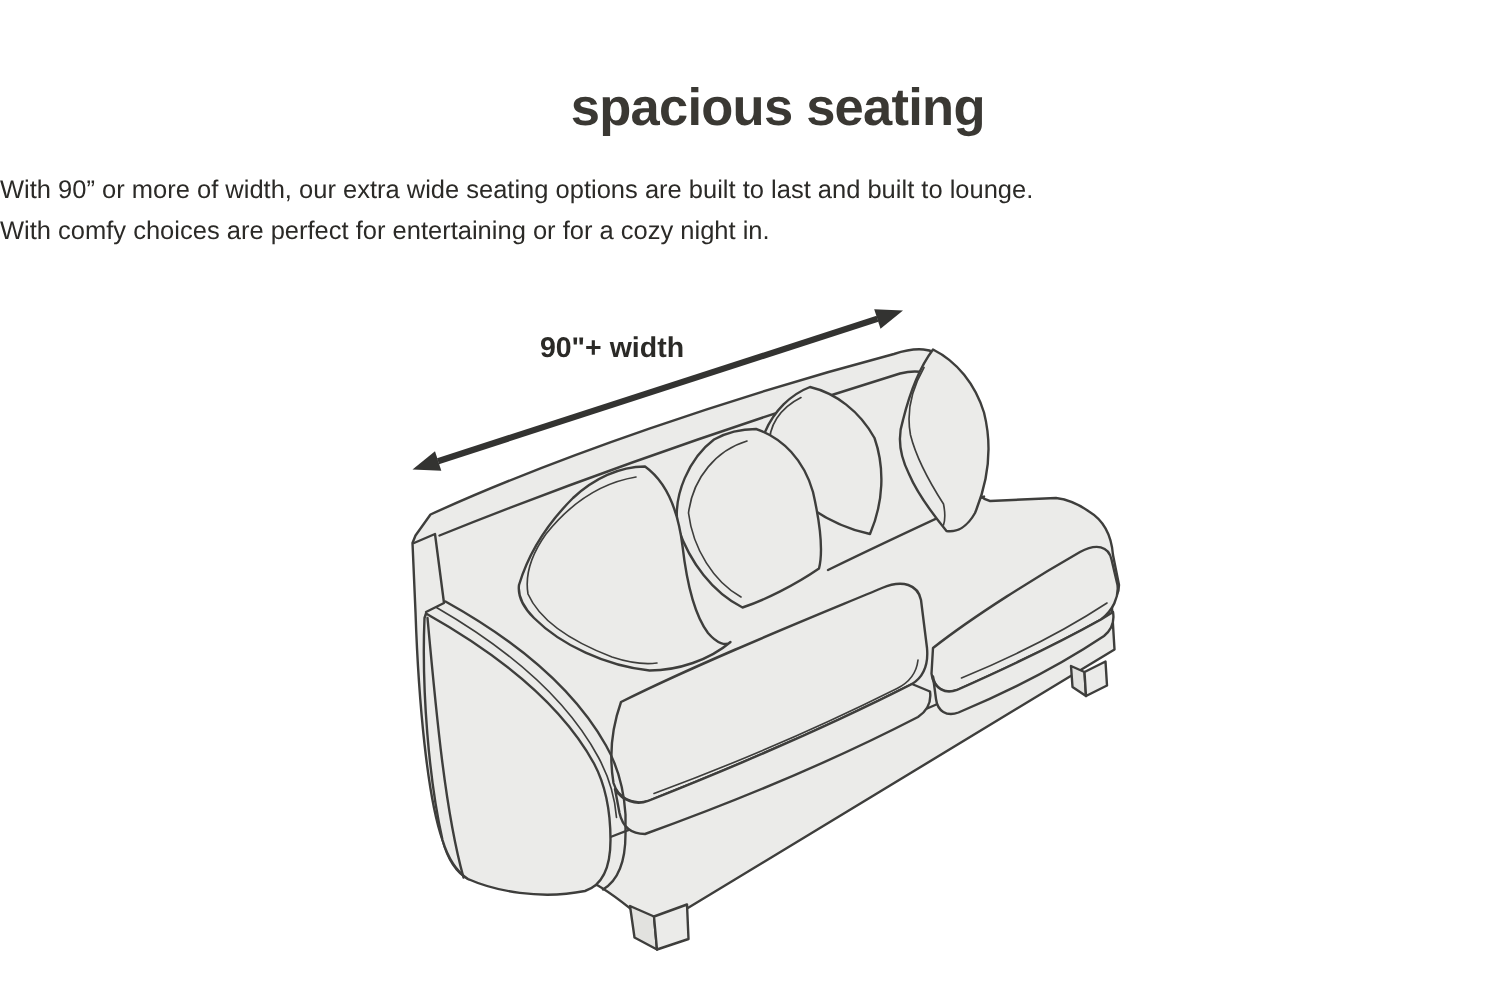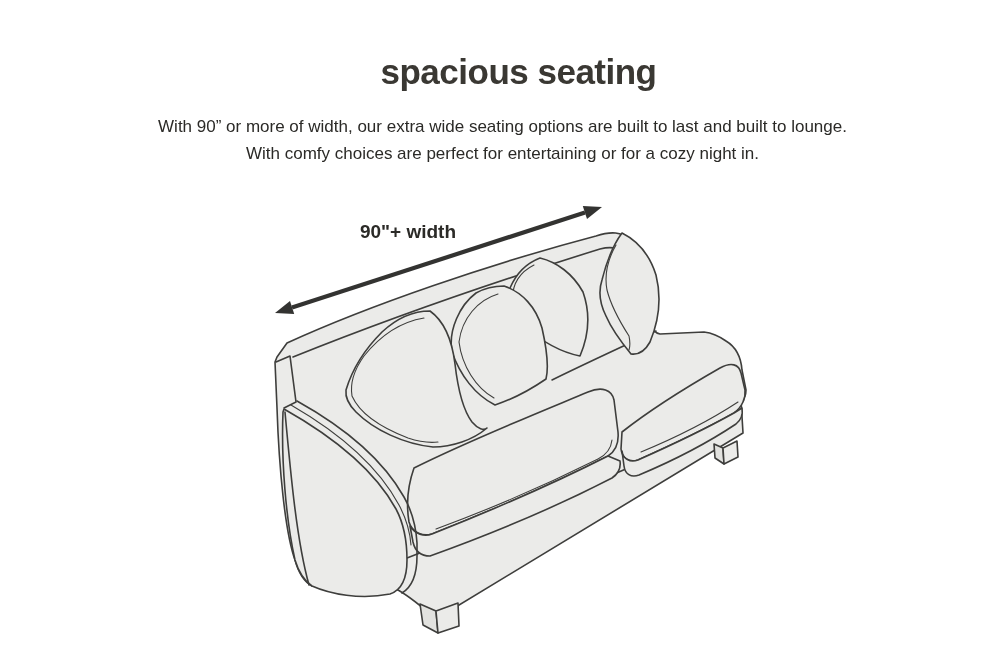--- a/index.html
+++ b/index.html
@@ -5,21 +5,21 @@
   html,body{margin:0;padding:0;background:#fff;}
   .stage{
     position:relative;width:1005px;height:671px;background:#ffffff;
     font-family:"Liberation Sans", sans-serif;overflow:hidden;
   }
   .title{
     position:absolute;top:52px;left:16px;width:100%;text-align:center;
     font-size:35px;font-weight:bold;color:#3a3833;letter-spacing:-0.5px;
   }
   .desc{
-    position:absolute;top:113px;left:0;width:100%;text-align:center;
+    position:absolute;top:113px;left:0;width:100%;text-align:left;
     font-size:17px;color:#2b2a27;line-height:27px;
   }
   .desc div{width:100%;}
   svg.illustration{position:absolute;left:0;top:0;}
   .dim-label{
     font-family:"Liberation Sans", sans-serif;
     font-size:19px;font-weight:bold;fill:#2b2a27;
   }
 </style>
 </head>

